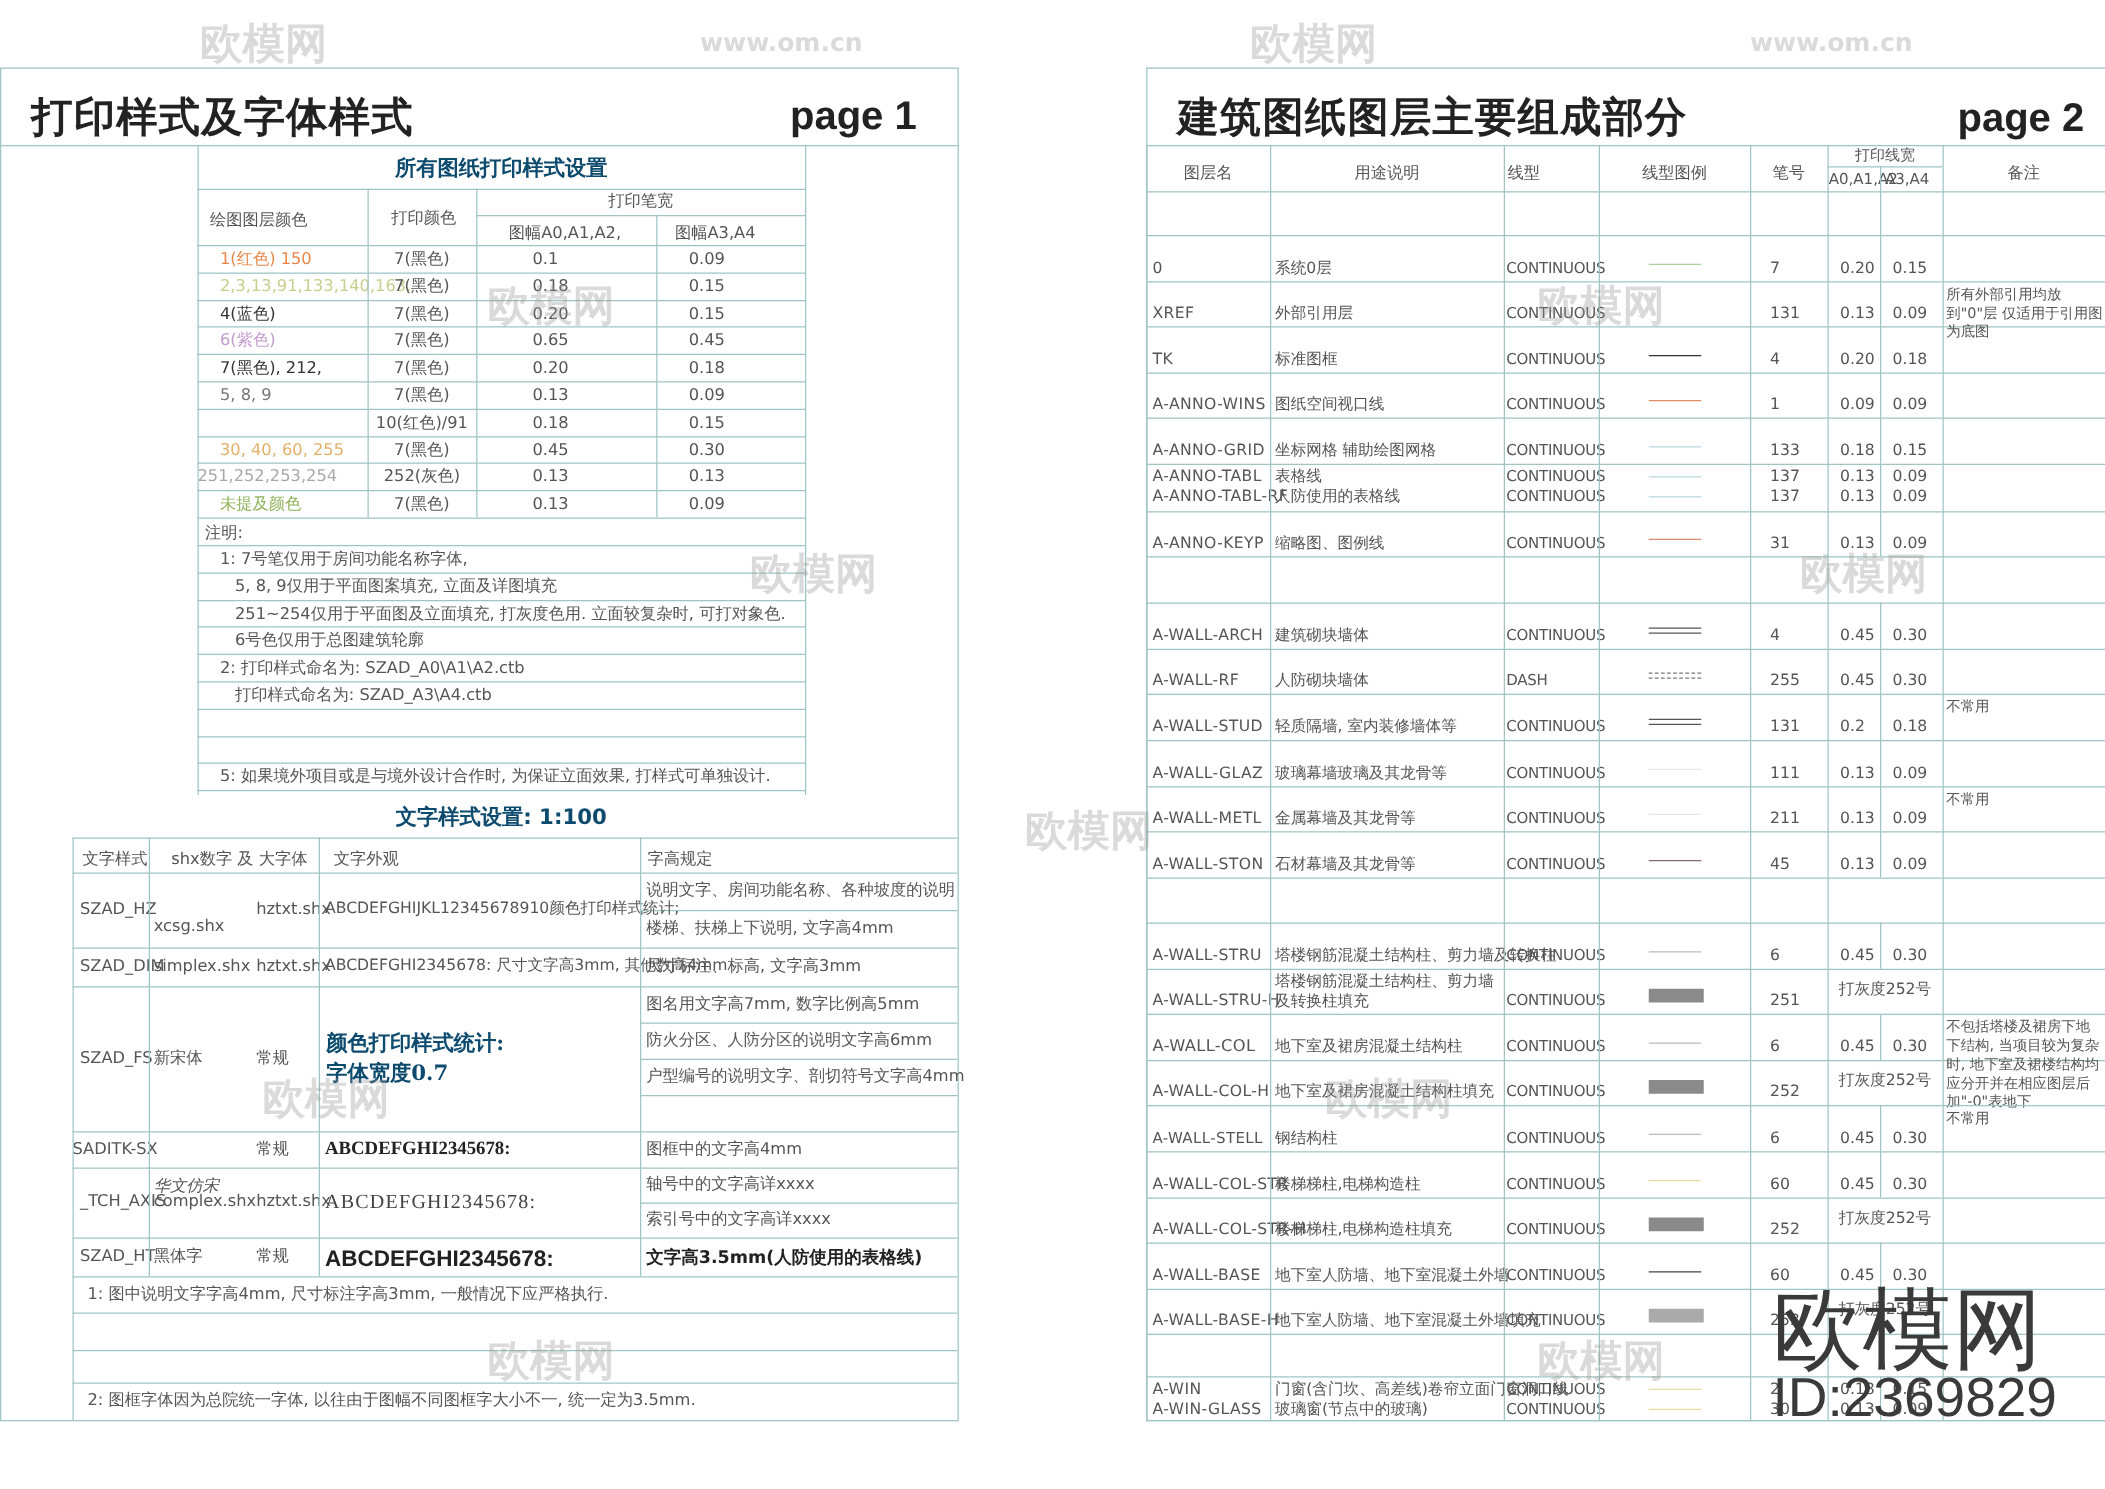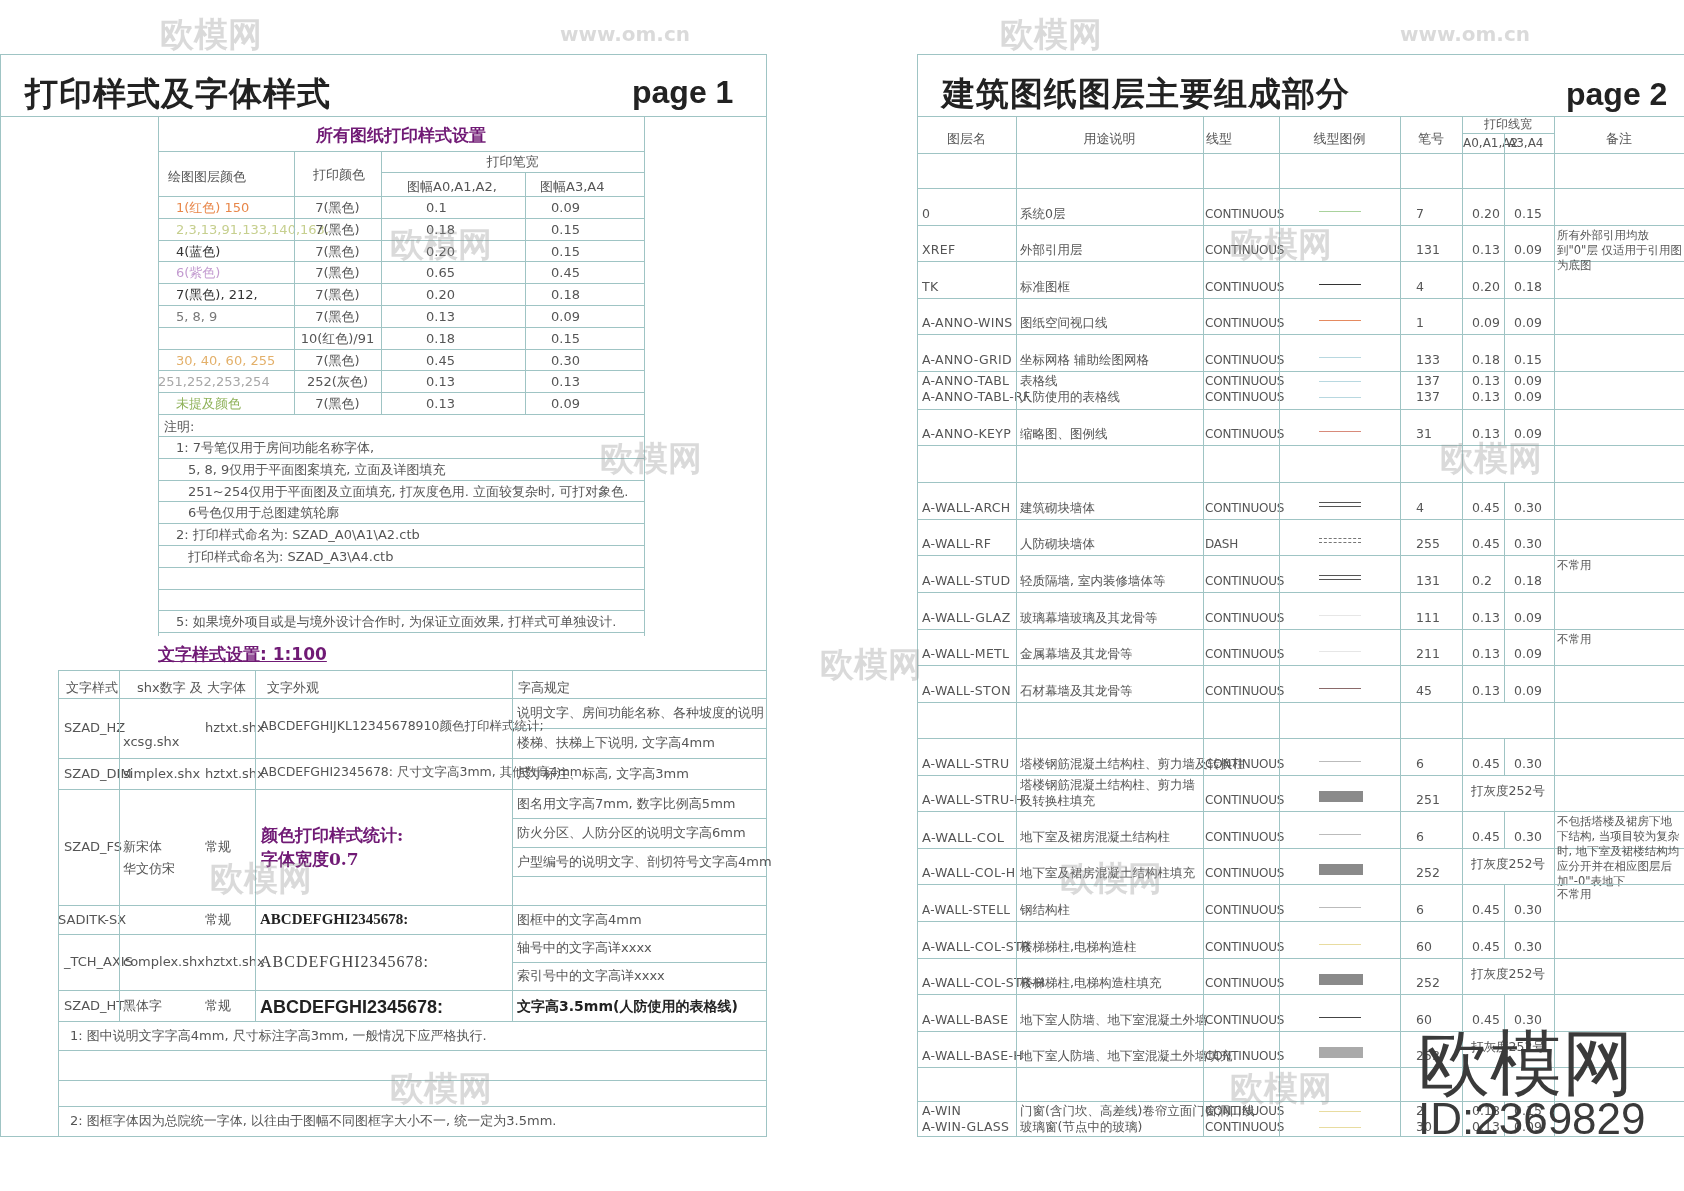--- a/index.html
+++ b/index.html
@@ -4,21 +4,21 @@
 <style>
   html,body{margin:0;padding:0;}
   body{width:1684px;height:1191px;background:#fff;position:relative;overflow:hidden;
        font-family:"DejaVu Sans","Liberation Sans",sans-serif;color:#333;}
   .frame{position:absolute;border:1px solid #9fc4c4;box-sizing:border-box;}
   .title{position:absolute;font-weight:bold;font-size:34px;color:#222;letter-spacing:1px;font-family:"DejaVu Sans",sans-serif;}
   .pagelbl{position:absolute;font-weight:bold;font-size:32px;color:#222;font-family:"Liberation Sans",sans-serif;}
   .hline{position:absolute;height:0;border-top:1px solid #9fc4c4;}
   .vline{position:absolute;width:0;border-left:1px solid #9fc4c4;}
   .t{position:absolute;white-space:nowrap;font-size:13px;color:#555;line-height:1;}
-  .tb{position:absolute;white-space:nowrap;font-weight:bold;color:#701a75;line-height:1;}
+  .tb{position:absolute;white-space:nowrap;font-weight:bold;color:#0c4a6e;line-height:1;}
   .legend-line{position:absolute;height:0;}
   .legend-fill{position:absolute;height:11px;background:#8a8a8a;}
   .wm{position:absolute;color:rgba(150,150,150,0.35);font-weight:bold;white-space:nowrap;pointer-events:none;}
   .bigwm{position:absolute;color:#3a3a3a;font-family:"Liberation Sans",sans-serif;white-space:nowrap;}
 </style>
 </head>
 <body>
 
 <div class="frame" style="left:0;top:54px;width:767px;height:1083px;"></div>
 <div class="hline" style="left:0;top:116px;width:767px;"></div>
@@ -106,21 +106,21 @@
     <div class="hline" style="left:158px;top:566.8px;width:486px;"></div>
     <div class="t" style="left:176px;top:571.8px;"></div>
     <div class="hline" style="left:158px;top:588.6px;width:486px;"></div>
     <div class="t" style="left:176px;top:593.6px;"></div>
     <div class="hline" style="left:158px;top:610.4px;width:486px;"></div>
     <div class="t" style="left:176px;top:615.4px;">5: 如果境外项目或是与境外设计合作时, 为保证立面效果, 打样式可单独设计.</div>
     <div class="hline" style="left:158px;top:632.2px;width:486px;"></div>
   </div>
 
 <div id="text-table">
-    <div class="tb" style="left:158px;width:486px;text-align:left;top:646px;font-size:17px;text-decoration:underline;">文字样式设置: 1:100</div>
+    <div class="tb" style="left:158px;width:486px;text-align:center;top:646px;font-size:17px;">文字样式设置: 1:100</div>
     <div class="hline" style="left:58px;top:670px;width:708px;"></div>
     <div class="t" style="left:66px;top:681px;">文字样式</div>
     <div class="t" style="left:137px;top:681px;">shx数字  及  大字体</div>
     <div class="t" style="left:267px;top:681px;">文字外观</div>
     <div class="t" style="left:518px;top:681px;">字高规定</div>
     <div class="hline" style="left:58px;top:698px;width:708px;"></div>
     <div class="hline" style="left:58px;top:758px;width:708px;"></div>
     <div class="hline" style="left:512px;top:728px;width:254px;"></div>
     <div class="t" style="left:64px;top:721px;">SZAD_HZ</div>
     <div class="t" style="left:123px;top:721px;margin-top:14px;">xcsg.shx</div>
@@ -142,21 +142,21 @@
     <div class="t" style="left:123px;top:840px;">新宋体</div>
     <div class="t" style="left:205px;top:840px;">常规</div>
     <div class="tb" style="left:261px;top:827px;font-size:17px;font-family:'DejaVu Serif',serif;">颜色打印样式统计:</div>
     <div class="tb" style="left:261px;top:851px;font-size:17px;font-family:'DejaVu Serif',serif;">字体宽度0.7</div>
     <div class="t" style="left:517px;top:796.5px;">图名用文字高7mm, 数字比例高5mm</div>
     <div class="t" style="left:517px;top:825.5px;">防火分区、人防分区的说明文字高6mm</div>
     <div class="t" style="left:517px;top:854.5px;">户型编号的说明文字、剖切符号文字高4mm</div>
     <div class="t" style="left:517px;top:883.5px;"></div>
     <div class="hline" style="left:58px;top:934px;width:708px;"></div>
     <div class="t" style="left:58px;top:912.5px;">SADITK-SX</div>
-    <div class="t" style="left:123px;top:862px;">华文仿宋</div>
+    <div class="t" style="left:123px;top:943px;font-style:italic;">华文仿宋</div>
     <div class="t" style="left:205px;top:912.5px;">常规</div>
     <div class="t" style="left:260px;top:911.5px;font-weight:bold;color:#222;font-family:&quot;Liberation Serif&quot;,serif;font-size:15px;">ABCDEFGHI2345678:</div>
     <div class="t" style="left:517px;top:912.5px;">图框中的文字高4mm</div>
     <div class="hline" style="left:58px;top:990px;width:708px;"></div>
     <div class="hline" style="left:512px;top:962px;width:254px;"></div>
     <div class="t" style="left:64px;top:955px;">_TCH_AXIS</div>
     <div class="t" style="left:123px;top:955px;">complex.shxhztxt.shx</div>
     <div class="t" style="left:260px;top:954px;color:#444;font-family:&quot;Liberation Serif&quot;,serif;font-size:16px;letter-spacing:1px;">ABCDEFGHI2345678:</div>
     <div class="t" style="left:517px;top:941px;">轴号中的文字高详xxxx</div>
     <div class="t" style="left:517px;top:969px;">索引号中的文字高详xxxx</div>

